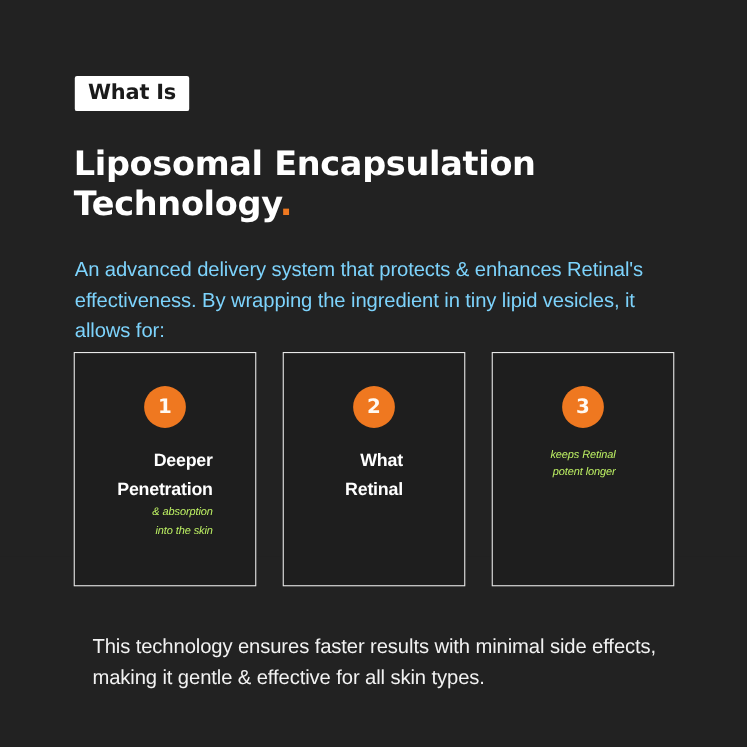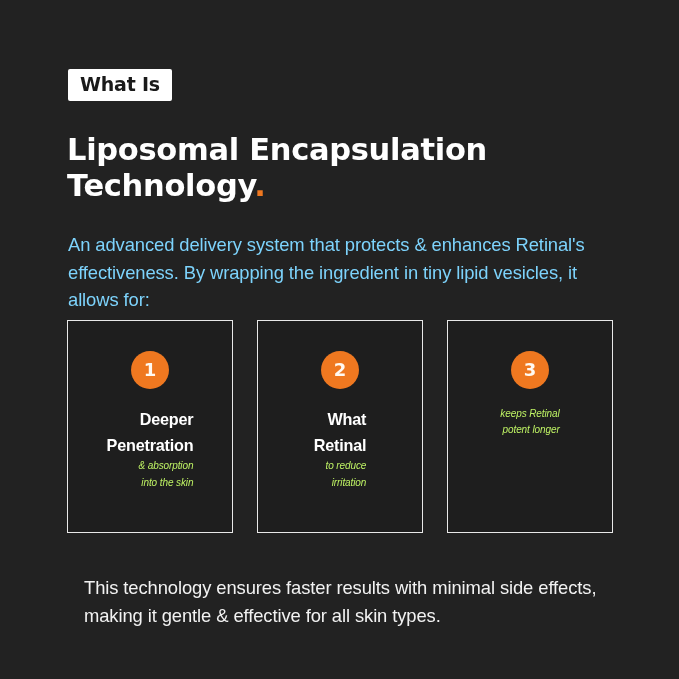--- a/index.html
+++ b/index.html
@@ -176,24 +176,20 @@
       </div>
     </div>
 
     <div class="card">
       <div class="card-num">2</div>
       <div class="card-body">
         <div class="card-title">
           <span>What</span><br>
           <span>Retinal</span>
         </div>
-        <div class="card-sub">
-          <span>to reduce</span><br>
-          <span>irritation</span>
-        </div>
       </div>
     </div>
 
     <div class="card">
       <div class="card-num">3</div>
       <div class="card-body">
         <div class="card-sub">
           <span>keeps Retinal</span><br>
           <span>potent longer</span>
         </div>

